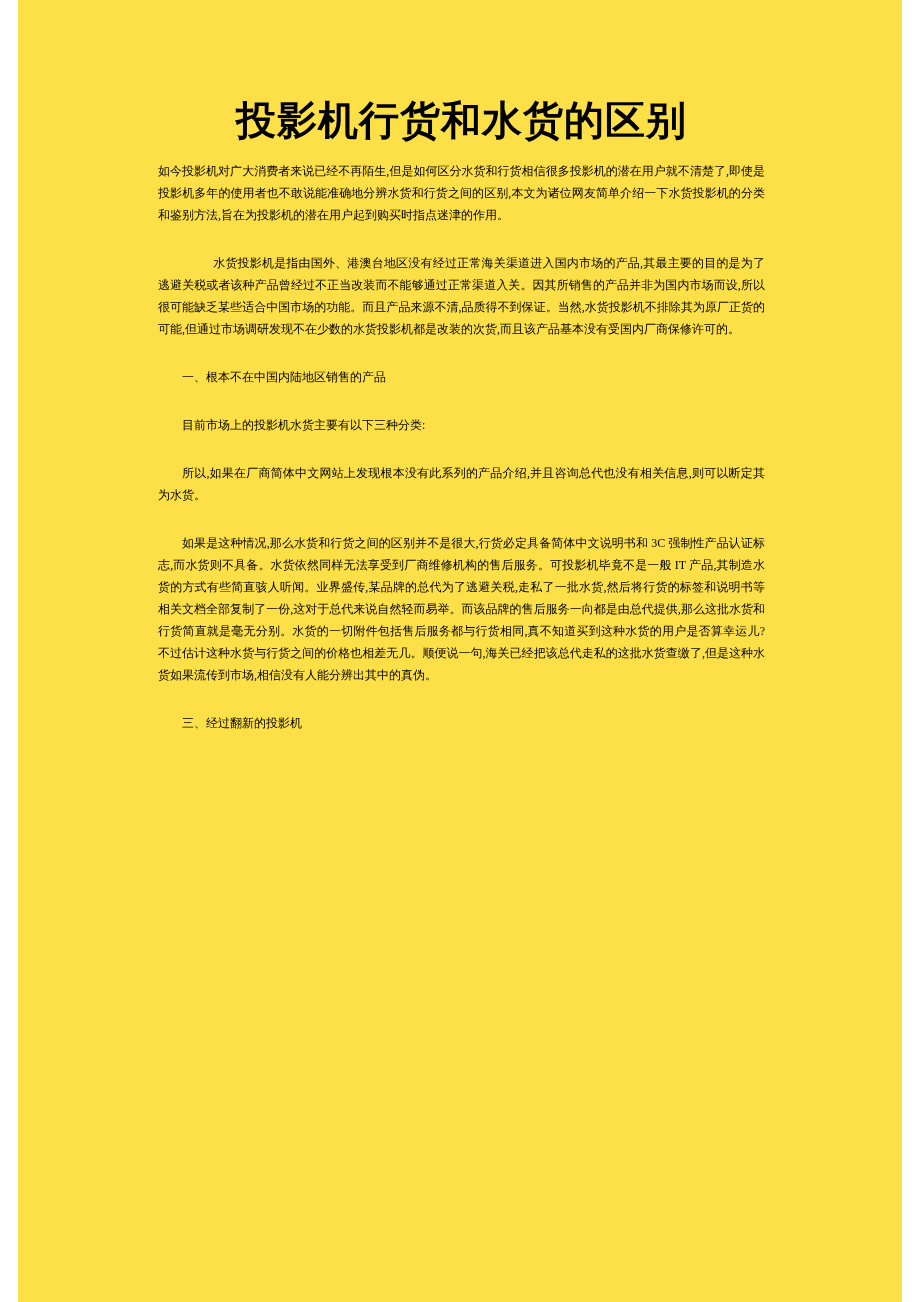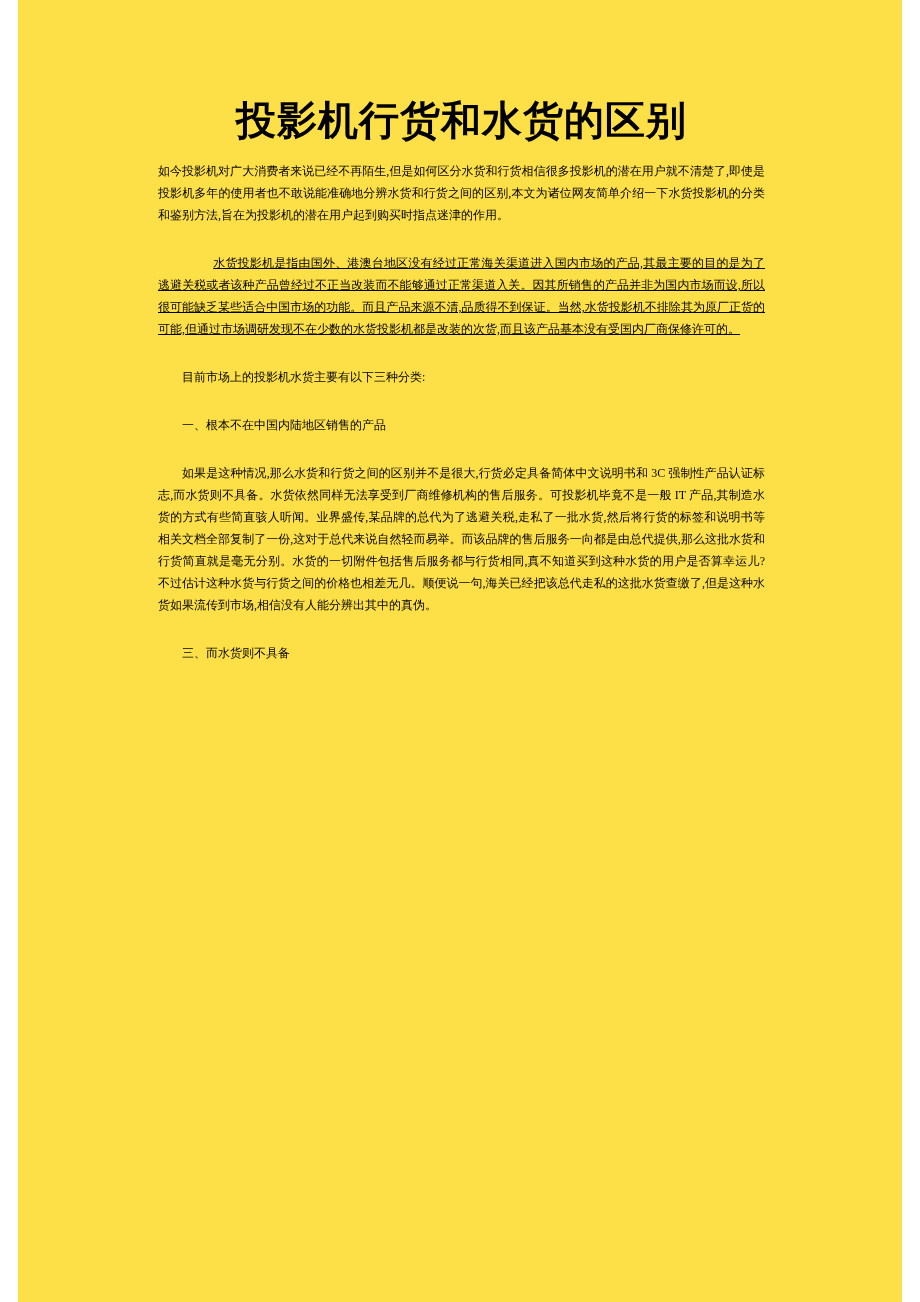--- a/index.html
+++ b/index.html
@@ -31,36 +31,37 @@
     line-height: 22px;
     margin: 0 0 26px 0;
     text-align: justify;
     word-break: break-all;
   }
   .para:last-child {
     margin-bottom: 0;
   }
   .indent-0 { text-indent: 0; }
   .indent-2 { text-indent: 2em; }
-  .indent-5 { text-indent: 4.6em; text-decoration: underline; }
+  .indent-5 { text-indent: 4.6em; }
 </style>
 </head>
 <body>
 
 <div class="page">
   <h1 class="doc-title">投影机行货和水货的区别</h1>
 
   <p class="para indent-0">如今投影机对广大消费者来说已经不再陌生,但是如何区分水货和行货相信很多投影机的潜在用户就不清楚了,即使是投影机多年的使用者也不敢说能准确地分辨水货和行货之间的区别,本文为诸位网友简单介绍一下水货投影机的分类和鉴别方法,旨在为投影机的潜在用户起到购买时指点迷津的作用。</p>
 
 
   <p class="para indent-5">水货投影机是指由国外、港澳台地区没有经过正常海关渠道进入国内市场的产品,其最主要的目的是为了逃避关税或者该种产品曾经过不正当改装而不能够通过正常渠道入关。因其所销售的产品并非为国内市场而设,所以很可能缺乏某些适合中国市场的功能。而且产品来源不清,品质得不到保证。当然,水货投影机不排除其为原厂正货的可能,但通过市场调研发现不在少数的水货投影机都是改装的次货,而且该产品基本没有受国内厂商保修许可的。</p>
 
+  <p class="para indent-2">一、根本不在中国内陆地区销售的产品</p>
+
   <p class="para indent-2">目前市场上的投影机水货主要有以下三种分类:</p>
 
-  <p class="para indent-2">一、根本不在中国内陆地区销售的产品</p>
 
-
+  <p class="para indent-2">所以,如果在厂商简体中文网站上发现根本没有此系列的产品介绍,并且咨询总代也没有相关信息,则可以断定其为水货。</p>
 
 
   <p class="para indent-2">如果是这种情况,那么水货和行货之间的区别并不是很大,行货必定具备简体中文说明书和 3C 强制性产品认证标志,而水货则不具备。水货依然同样无法享受到厂商维修机构的售后服务。可投影机毕竟不是一般 IT 产品,其制造水货的方式有些简直骇人听闻。业界盛传,某品牌的总代为了逃避关税,走私了一批水货,然后将行货的标签和说明书等相关文档全部复制了一份,这对于总代来说自然轻而易举。而该品牌的售后服务一向都是由总代提供,那么这批水货和行货简直就是毫无分别。水货的一切附件包括售后服务都与行货相同,真不知道买到这种水货的用户是否算幸运儿?不过估计这种水货与行货之间的价格也相差无几。顺便说一句,海关已经把该总代走私的这批水货查缴了,但是这种水货如果流传到市场,相信没有人能分辨出其中的真伪。</p>
 
-  <p class="para indent-2">三、而水货则不具备</p>
+  <p class="para indent-2">三、经过翻新的投影机</p>
 </div>
 
 </body></html>

